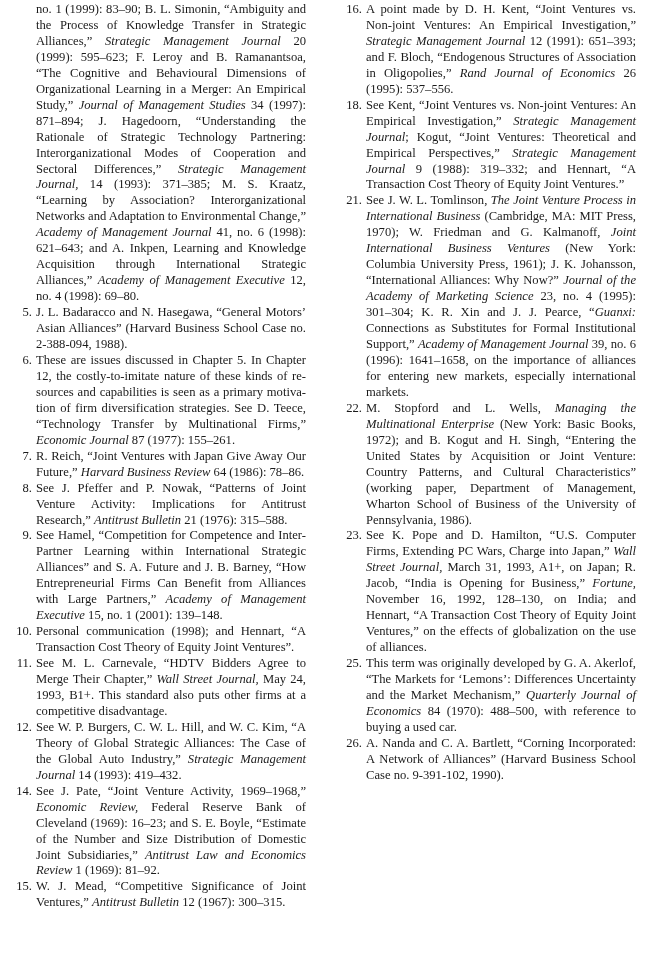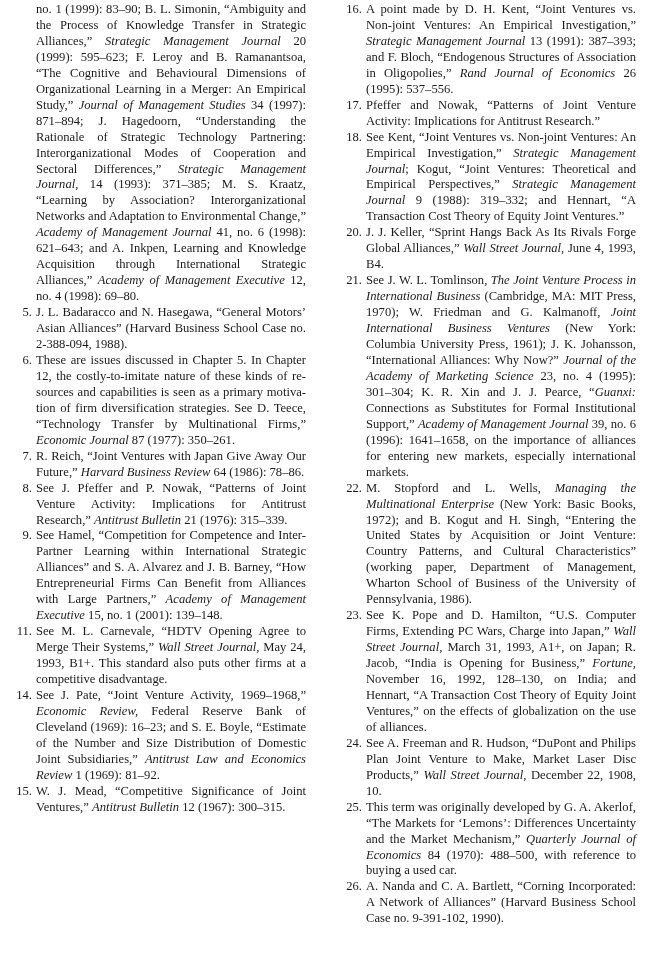--- a/index.html
+++ b/index.html
@@ -19,36 +19,35 @@
   i { font-style: italic; }
 </style>
 </head>
 <body>
 
 <div class="page">
   <div class="col col-left">
     <p class="continuation"><span>no. 1 (1999): 83–90; B. L. Simonin, “Ambiguity and the Process of Knowledge Transfer in Strategic Alliances,” </span><i>Strategic Management Journal</i><span> 20 (1999): 595–623; F. Leroy and B. Ramanantsoa, “The Cognitive and Behavioural Dimensions of Organizational Learning in a Merger: An Empirical Study,” </span><i>Journal of Management Studies</i><span> 34 (1997): 871–894; J. Hagedoorn, “Understanding the Rationale of Strategic Technology Partnering: Interorganizational Modes of Cooperation and Sectoral Differences,” </span><i>Strategic Management Journal,</i><span> 14 (1993): 371–385; M. S. Kraatz, “Learning by Association? Interorganizational Networks and Adaptation to Environmental Change,” </span><i>Academy of Management Journal</i><span> 41, no. 6 (1998): 621–643; and A. Inkpen, Learning and Knowledge Acquisition through International Strategic Alliances,” </span><i>Academy of Management Executive</i><span> 12, no. 4 (1998): 69–80.</span></p>
     <div>
         <p class="note numbered"><span class="num">5.</span><span>J. L. Badaracco and N. Hasegawa, “General Motors’ Asian Alliances” (Harvard Business School Case no. 2-388-094, 1988).</span></p>
-        <p class="note numbered"><span class="num">6.</span><span>These are issues discussed in Chapter 5. In Chapter 12, the costly-to-imitate nature of these kinds of re­sources and capabilities is seen as a primary motiva­tion of firm diversification strategies. See D. Teece, “Technology Transfer by Multinational Firms,” </span><i>Economic Journal</i><span> 87 (1977): 350–261.</span></p>
+        <p class="note numbered"><span class="num">6.</span><span>These are issues discussed in Chapter 5. In Chapter 12, the costly-to-imitate nature of these kinds of re­sources and capabilities is seen as a primary motiva­tion of firm diversification strategies. See D. Teece, “Technology Transfer by Multinational Firms,” </span><i>Economic Journal</i><span> 87 (1977): 155–261.</span></p>
         <p class="note numbered"><span class="num">7.</span><span>R. Reich, “Joint Ventures with Japan Give Away Our Future,” </span><i>Harvard Business Review</i><span> 64 (1986): 78–86.</span></p>
-        <p class="note numbered"><span class="num">8.</span><span>See J. Pfeffer and P. Nowak, “Patterns of Joint Venture Activity: Implications for Antitrust Research,” </span><i>Antitrust Bulletin</i><span> 21 (1976): 315–339.</span></p>
-        <p class="note numbered"><span class="num">9.</span><span>See Hamel, “Competition for Competence and Inter-Partner Learning within International Strategic Alliances” and S. A. Alvarez and J. B. Barney, “How Entrepreneurial Firms Can Benefit from Alliances with Large Partners,” </span><i>Academy of Management Executive</i><span> 15, no. 1 (2001): 139–148.</span></p>
-        <p class="note numbered"><span class="num">11.</span><span>See M. L. Carnevale, “HDTV Opening Agree to Merge Their Systems,” </span><i>Wall Street Journal,</i><span> May 24, 1993, B1+. This standard also puts other firms at a com­petitive disadvantage.</span></p>
+        <p class="note numbered"><span class="num">8.</span><span>See J. Pfeffer and P. Nowak, “Patterns of Joint Venture Activity: Implications for Antitrust Research,” </span><i>Antitrust Bulletin</i><span> 21 (1976): 315–588.</span></p>
+        <p class="note numbered"><span class="num">9.</span><span>See Hamel, “Competition for Competence and Inter-Partner Learning within International Strategic Alliances” and S. A. Future and J. B. Barney, “How Entrepreneurial Firms Can Benefit from Alliances with Large Partners,” </span><i>Academy of Management Executive</i><span> 15, no. 1 (2001): 139–148.</span></p>
+        <p class="note numbered"><span class="num">10.</span><span>Personal communication (1998); and Hennart, “A Transaction Cost Theory of Equity Joint Ventures”.</span></p>
+        <p class="note numbered"><span class="num">11.</span><span>See M. L. Carnevale, “HDTV Bidders Agree to Merge Their Chapter,” </span><i>Wall Street Journal,</i><span> May 24, 1993, B1+. This standard also puts other firms at a com­petitive disadvantage.</span></p>
+        <p class="note numbered"><span class="num">12.</span><span>See W. P. Burgers, C. W. L. Hill, and W. C. Kim, “A Theory of Global Strategic Alliances: The Case of the Global Auto Industry,” </span><i>Strategic Management Journal</i><span> 14 (1993): 419–432.</span></p>
         <p class="note numbered"><span class="num">14.</span><span>See J. Pate, “Joint Venture Activity, 1969–1968,” </span><i>Economic Review,</i><span> Federal Reserve Bank of Cleveland (1969): 16–23; and S. E. Boyle, “Estimate of the Number and Size Distribution of Domestic Joint Subsidiaries,” </span><i>Antitrust Law and Economics Review</i><span> 1 (1969): 81–92.</span></p>
         <p class="note numbered"><span class="num">15.</span><span>W. J. Mead, “Competitive Significance of Joint Ventures,” </span><i>Antitrust Bulletin</i><span> 12 (1967): 300–315.</span></p>
       </div>
   </div>
   <div class="col col-right">
     <div>
-        <p class="note numbered"><span class="num">16.</span><span>A point made by D. H. Kent, “Joint Ventures vs. Non-joint Ventures: An Empirical Investigation,” </span><i>Strategic Management Journal</i><span> 13 (1991): 387–393; and F. Bloch, “Endogenous Structures of Association in Oligopolies,” </span><i>Rand Journal of Economics</i><span> 26 (1995): 537–556.</span></p>
-        <p class="note numbered"><span class="num">17.</span><span>Pfeffer and Nowak, “Patterns of Joint Venture Activity: Implications for Antitrust Research.”</span></p>
+        <p class="note numbered"><span class="num">16.</span><span>A point made by D. H. Kent, “Joint Ventures vs. Non-joint Ventures: An Empirical Investigation,” </span><i>Strategic Management Journal</i><span> 12 (1991): 651–393; and F. Bloch, “Endogenous Structures of Association in Oligopolies,” </span><i>Rand Journal of Economics</i><span> 26 (1995): 537–556.</span></p>
         <p class="note numbered"><span class="num">18.</span><span>See Kent, “Joint Ventures vs. Non-joint Ventures: An Empirical Investigation,” </span><i>Strategic Management Journal</i><span>; Kogut, “Joint Ventures: Theoretical and Empirical Perspectives,” </span><i>Strategic Management Journal</i><span> 9 (1988): 319–332; and Hennart, “A Transaction Cost Theory of Equity Joint Ventures.”</span></p>
-        <p class="note numbered"><span class="num">20.</span><span>J. J. Keller, “Sprint Hangs Back As Its Rivals Forge Global Alliances,” </span><i>Wall Street Journal,</i><span> June 4, 1993, B4.</span></p>
         <p class="note numbered"><span class="num">21.</span><span>See J. W. L. Tomlinson, </span><i>The Joint Venture Process in International Business</i><span> (Cambridge, MA: MIT Press, 1970); W. Friedman and G. Kalmanoff, </span><i>Joint International Business Ventures</i><span> (New York: Columbia University Press, 1961); J. K. Johansson, “International Alliances: Why Now?” </span><i>Journal of the Academy of Marketing Science</i><span> 23, no. 4 (1995): 301–304; K. R. Xin and J. J. Pearce, “</span><i>Guanxi:</i><span> Connections as Substitutes for Formal Institutional Support,” </span><i>Academy of Management Journal</i><span> 39, no. 6 (1996): 1641–1658, on the importance of alliances for entering new markets, especially international markets.</span></p>
         <p class="note numbered"><span class="num">22.</span><span>M. Stopford and L. Wells, </span><i>Managing the Multinational Enterprise</i><span> (New York: Basic Books, 1972); and B. Kogut and H. Singh, “Entering the United States by Acquisition or Joint Venture: Country Patterns, and Cultural Characteristics” (working paper, Department of Management, Wharton School of Business of the University of Pennsylvania, 1986).</span></p>
         <p class="note numbered"><span class="num">23.</span><span>See K. Pope and D. Hamilton, “U.S. Computer Firms, Extending PC Wars, Charge into Japan,” </span><i>Wall Street Journal,</i><span> March 31, 1993, A1+, on Japan; R. Jacob, “India is Opening for Business,” </span><i>Fortune,</i><span> November 16, 1992, 128–130, on India; and Hennart, “A Transaction Cost Theory of Equity Joint Ventures,” on the effects of globalization on the use of alliances.</span></p>
-        <p class="note numbered"><span class="num">24.</span><span>See A. Freeman and R. Hudson, “DuPont and Philips Plan Joint Venture to Make, Market Laser Disc Products,” </span><i>Wall Street Journal,</i><span> December 22, 1908, 10.</span></p>
         <p class="note numbered"><span class="num">25.</span><span>This term was originally developed by G. A. Akerlof, “The Markets for ‘Lemons’: Differences Uncertainty and the Market Mechanism,” </span><i>Quarterly Journal of Economics</i><span> 84 (1970): 488–500, with reference to buying a used car.</span></p>
         <p class="note numbered"><span class="num">26.</span><span>A. Nanda and C. A. Bartlett, “Corning Incorporated: A Network of Alliances” (Harvard Business School Case no. 9-391-102, 1990).</span></p>
       </div>
   </div>
 </div>
 
 </body></html>

